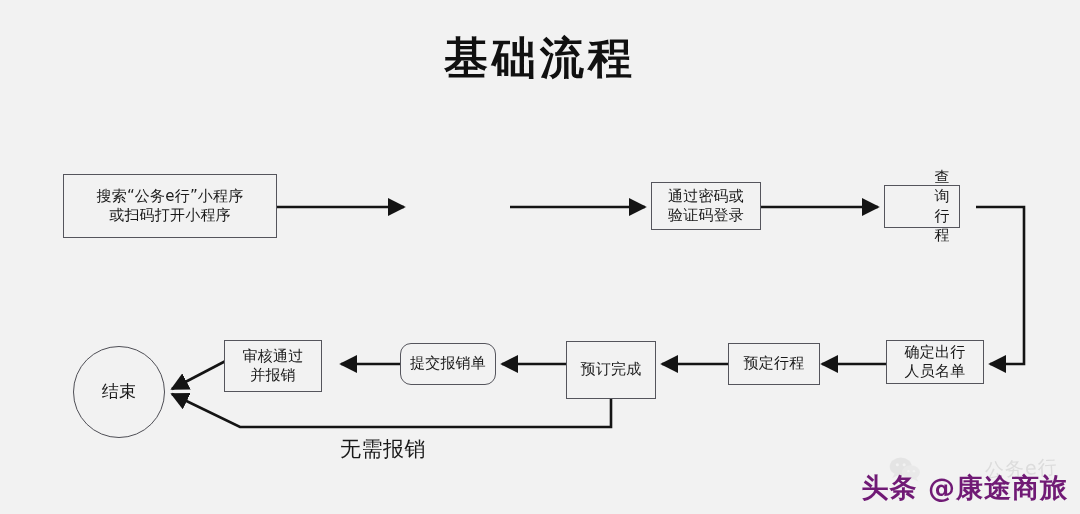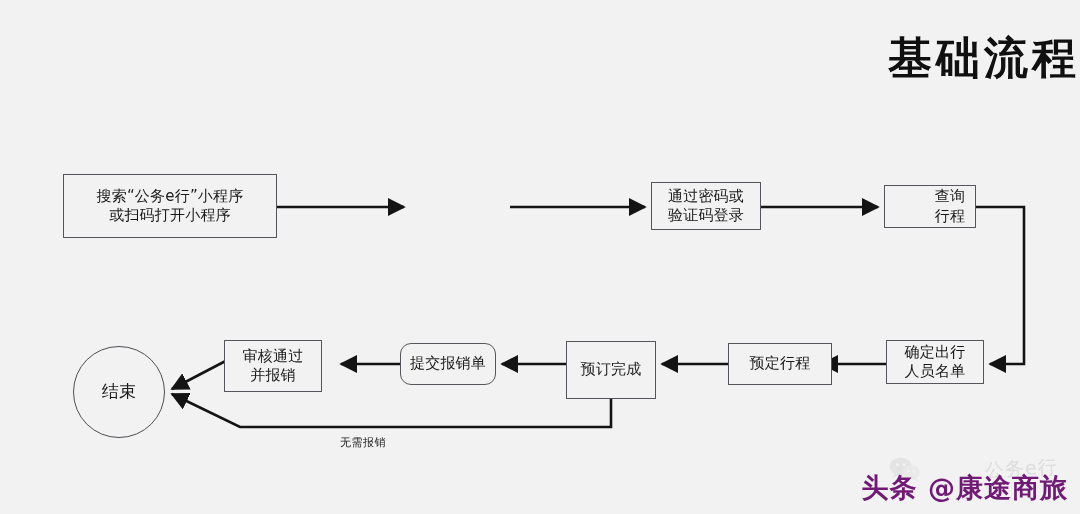--- a/index.html
+++ b/index.html
@@ -25,21 +25,21 @@
     left: 0;
     top: 0;
     width: 1080px;
     height: 514px;
   }
   .chart-title {
     position: absolute;
     left: 0;
     top: 32px;
     width: 1080px;
-    text-align: right;
+    text-align: center;
     font-size: 44px;
     font-weight: 700;
     color: #101010;
     letter-spacing: 4px;
     line-height: 1.2;
   }
   .node {
     position: absolute;
     box-sizing: border-box;
     background: #f2f2f2;
@@ -56,21 +56,21 @@
     padding: 2px 4px;
   }
   .node.terminator {
     border-radius: 50%;
     border: 1.6px solid #4e4e55;
     font-size: 17px;
     font-family: Liberation Serif, serif;
   }
   .edge-label {
     position: absolute;
-    font-size: 11px;
+    font-size: 21px;
     color: #1a1a1a;
     letter-spacing: 0.5px;
     white-space: nowrap;
   }
   .watermark {
     position: absolute;
     right: 8px;
     bottom: 2px;
     height: 66px;
     width: 240px;
@@ -142,26 +142,26 @@
     </g>
   </svg>
 
   <div class="node" style="left:63px; top:174px; width:214px; height:64px;">搜索“公务e行”小程序
 或扫码打开小程序</div>
 
 
   <div class="node" style="left:651px; top:182px; width:110px; height:48px;">通过密码或
 验证码登录</div>
 
-  <div class="node" style="left:884px; top:185px; width:92px; height:43px;padding-left:44px;">查询行程</div>
+  <div class="node" style="left:884px; top:185px; width:76px; height:43px;padding-left:44px;">查询行程</div>
 
   <div class="node" style="left:886px; top:340px; width:98px; height:44px;">确定出行
 人员名单</div>
 
-  <div class="node" style="left:728px; top:343px; width:104px; height:42px;">预定行程</div>
+  <div class="node" style="left:728px; top:343px; width:92px; height:42px;">预定行程</div>
 
   <div class="node" style="left:566px; top:341px; width:90px; height:58px;">预订完成</div>
 
   <div class="node" style="left:400px; top:343px; width:96px; height:42px;border-radius:11px;">提交报销单</div>
 
   <div class="node" style="left:224px; top:340px; width:98px; height:52px;">审核通过
 并报销</div>
 
   <div class="node terminator" style="left:73px; top:346px; width:92px; height:92px;">结束</div>
 

